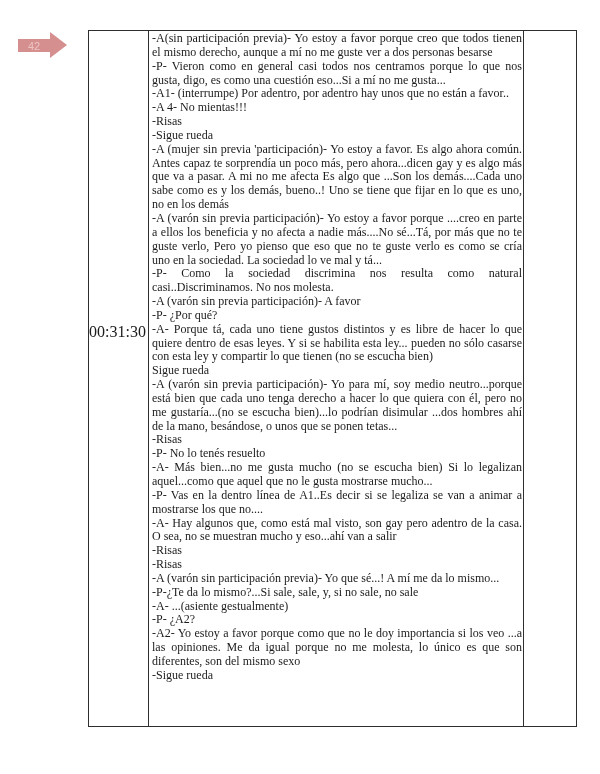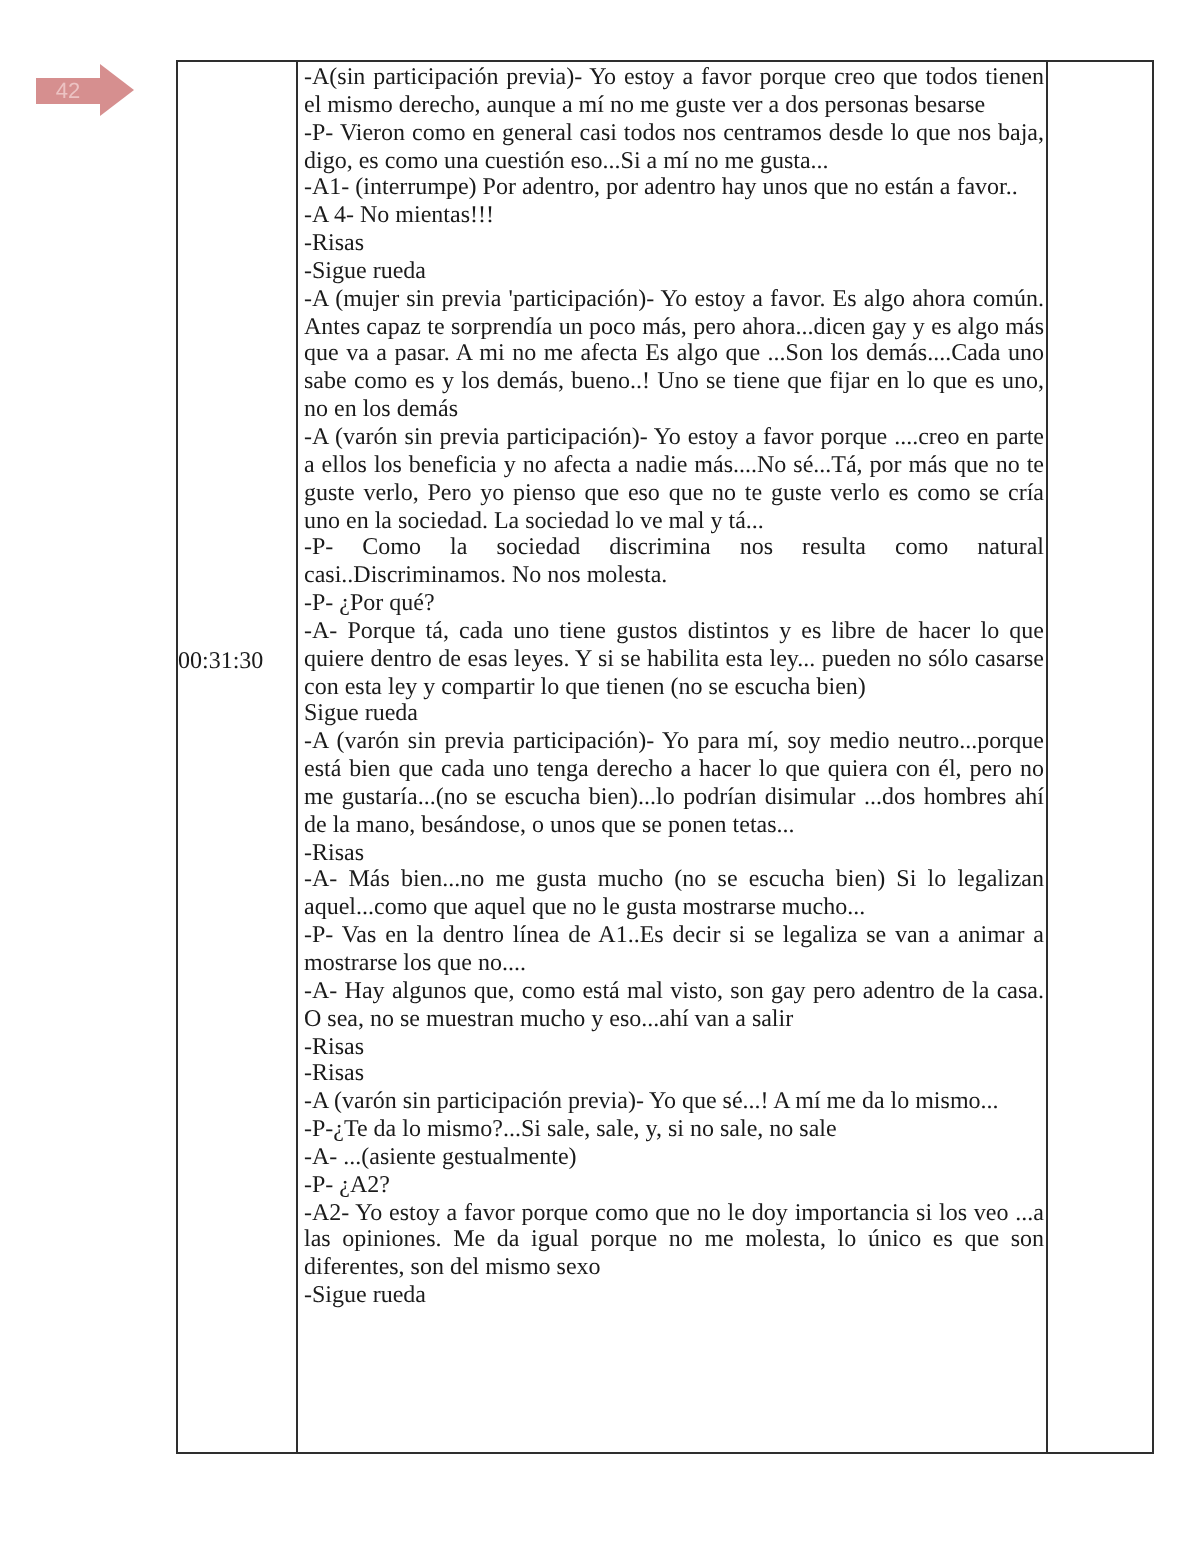--- a/index.html
+++ b/index.html
@@ -25,21 +25,21 @@
     border-left:17px solid #d68f8f;
   }
 
   
   .doc-table {
     position:absolute; left:88px; top:30px; width:489px; height:697px;
     border:1px solid #2e2e2e; display:flex; background:#ffffff;
   }
   .col-time { width:60px; border-right:1px solid #2e2e2e; position:relative; }
   .timestamp {
-    position:absolute; left:0px; top:292px; font-size:12px; color:#1b1b1b;
+    position:absolute; left:0px; top:292px; font-size:16px; color:#1b1b1b;
     white-space:nowrap;
   }
   .col-text {
     width:375px; border-right:1px solid #2e2e2e;
     padding:1px 1px 0 3px; overflow:hidden;
   }
   .col-text .para {
     font-size:12px; line-height:13.85px; text-align:justify; color:#1b1b1b;
   }
   .col-empty { flex:1; }
@@ -55,33 +55,35 @@
       <span>42</span>
     </div>
   </div>
 
   <div class="doc-table">
     <div class="col-time">
       <span class="timestamp">00:31:30</span>
     </div>
     <div class="col-text">
         <div class="para">-A(sin participación previa)- Yo estoy a favor porque creo que todos tienen el mismo derecho, aunque a mí no me guste ver a dos personas besarse</div>
-        <div class="para">-P- Vieron como en general casi todos nos centramos desde lo que nos baja, digo, es como una cuestión eso...Si a mí no me gusta...</div>
+        <div class="para">-P- Vieron como en general casi todos nos centramos porque lo que nos gusta, digo, es como una cuestión eso...Si a mí no me gusta...</div>
         <div class="para">-A1- (interrumpe) Por adentro, por adentro hay unos que no están a favor..</div>
         <div class="para">-A 4- No mientas!!!</div>
         <div class="para">-Risas</div>
         <div class="para">-Sigue rueda</div>
         <div class="para">-A (mujer sin previa 'participación)- Yo estoy a favor. Es algo ahora común. Antes capaz te sorprendía un poco más, pero ahora...dicen gay y es algo más que va a pasar. A mi no me afecta Es algo que ...Son los demás....Cada uno sabe como es y los demás, bueno..! Uno se tiene que fijar en lo que es uno, no en los demás</div>
         <div class="para">-A (varón sin previa participación)-  Yo estoy a favor porque ....creo en parte a ellos los beneficia y no afecta a nadie más....No sé...Tá, por más que no te guste verlo, Pero yo pienso que eso que no te guste verlo es como se cría uno en la sociedad. La sociedad lo ve mal y tá...</div>
         <div class="para">-P- Como la sociedad discrimina nos resulta como natural casi..Discriminamos. No nos molesta.</div>
+        <div class="para">-A (varón sin previa participación)- A favor</div>
         <div class="para">-P- ¿Por qué?</div>
         <div class="para">-A- Porque tá, cada uno tiene gustos distintos y es libre de hacer lo que quiere dentro de esas leyes. Y si se habilita esta ley... pueden no sólo casarse con esta ley y compartir lo que tienen (no se escucha bien)</div>
         <div class="para">Sigue rueda</div>
         <div class="para">-A (varón sin previa participación)- Yo para mí, soy medio neutro...porque está bien que cada uno tenga derecho a hacer lo que quiera con él, pero no me gustaría...(no se escucha bien)...lo podrían disimular ...dos hombres ahí de la mano, besándose, o unos que se ponen tetas...</div>
         <div class="para">-Risas</div>
+        <div class="para">-P- No lo tenés resuelto</div>
         <div class="para">-A- Más bien...no me gusta mucho (no se escucha bien) Si lo legalizan aquel...como que aquel que no le gusta mostrarse mucho...</div>
         <div class="para">-P- Vas en la dentro línea de A1..Es decir si se legaliza se van a animar a mostrarse los que no....</div>
         <div class="para">-A- Hay algunos que, como está mal visto, son gay pero adentro de la casa. O sea, no se muestran mucho y eso...ahí van a salir</div>
         <div class="para">-Risas</div>
         <div class="para">-Risas</div>
         <div class="para">-A (varón sin participación previa)- Yo que sé...! A mí me da lo mismo...</div>
         <div class="para">-P-¿Te da lo mismo?...Si sale, sale, y, si no sale, no sale</div>
         <div class="para">-A- ...(asiente gestualmente)</div>
         <div class="para">-P- ¿A2?</div>
         <div class="para">-A2- Yo estoy a favor porque como que no le doy importancia si los veo ...a las opiniones. Me da igual porque no me molesta, lo único es que son diferentes, son del mismo sexo</div>

